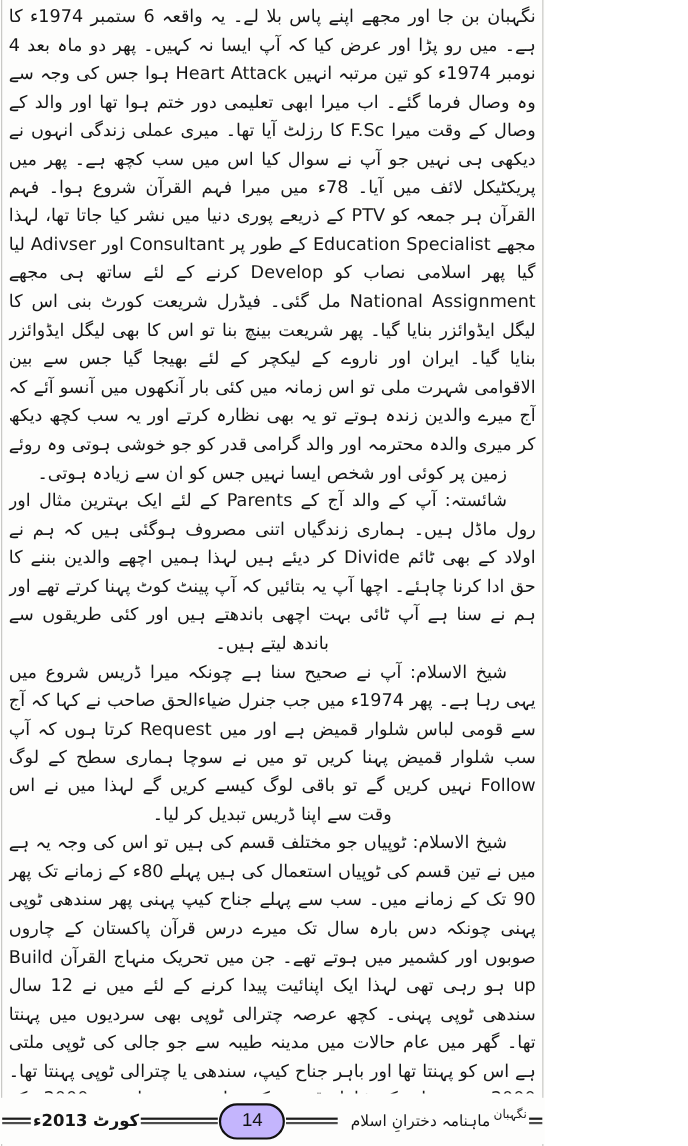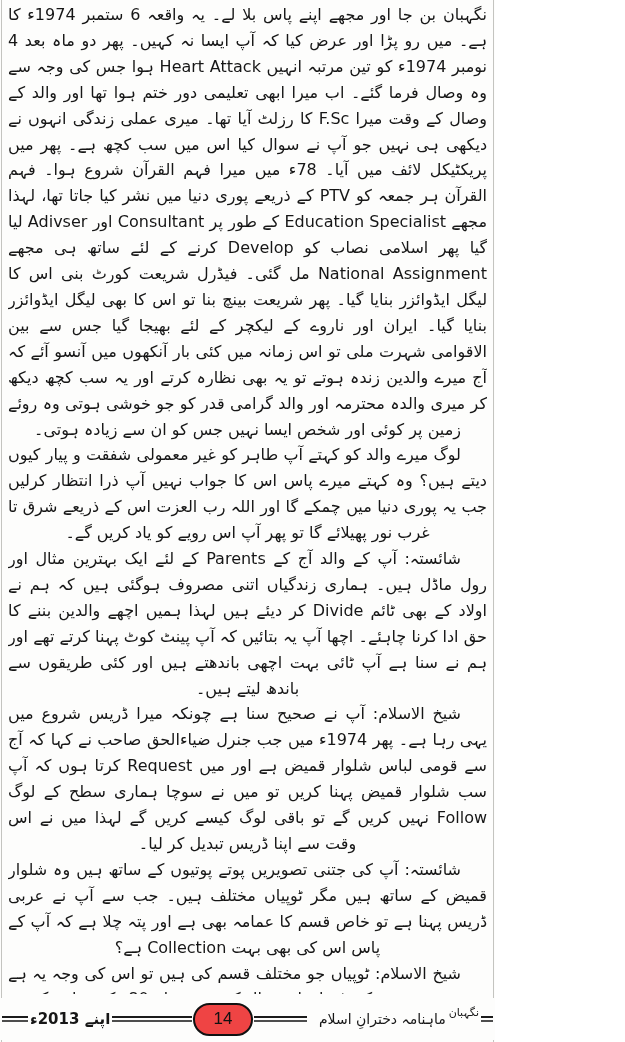--- a/index.html
+++ b/index.html
@@ -65,21 +65,21 @@
     font-size: 15px;
     margin: 0 2px;
     direction: ltr;
   }
   .badge {
     flex: none;
     width: 60px;
     height: 33px;
     border: 2.5px solid #111;
     border-radius: 17px;
-    background: #ef4444;
+    background: #c4b5fd;
     display: flex;
     align-items: center;
     justify-content: center;
     margin: 0 1px;
     box-sizing: border-box;
   }
   .badge span {
     font-family: "Liberation Sans", sans-serif;
     font-size: 17px;
     color: #111;
@@ -99,31 +99,29 @@
 </style>
 </head>
 <body>
 
 <div class="page">
   <div class="edge edge-left"></div>
   <div class="edge edge-right"></div>
 
   <div class="body-text" dir="rtl">
     <p class="para" dir="rtl">نگہبان بن جا اور مجھے اپنے پاس بلا لے۔ یہ واقعہ 6 ستمبر 1974ء کا ہے۔ میں رو پڑا اور عرض کیا کہ آپ ایسا نہ کہیں۔ پھر دو ماہ بعد 4 نومبر 1974ء کو تین مرتبہ انہیں Heart Attack ہوا جس کی وجہ سے وہ وصال فرما گئے۔ اب میرا ابھی تعلیمی دور ختم ہوا تھا اور والد کے وصال کے وقت میرا F.Sc کا رزلٹ آیا تھا۔ میری عملی زندگی انہوں نے دیکھی ہی نہیں جو آپ نے سوال کیا اس میں سب کچھ ہے۔ پھر میں پریکٹیکل لائف میں آیا۔ 78ء میں میرا فہم القرآن شروع ہوا۔ فہم القرآن ہر جمعہ کو PTV کے ذریعے پوری دنیا میں نشر کیا جاتا تھا، لہذا مجھے Education Specialist کے طور پر Consultant اور Adivser لیا گیا پھر اسلامی نصاب کو Develop کرنے کے لئے ساتھ ہی مجھے National Assignment مل گئی۔ فیڈرل شریعت کورٹ بنی اس کا لیگل ایڈوائزر بنایا گیا۔ پھر شریعت بینچ بنا تو اس کا بھی لیگل ایڈوائزر بنایا گیا۔ ایران اور ناروے کے لیکچر کے لئے بھیجا گیا جس سے بین الاقوامی شہرت ملی تو اس زمانہ میں کئی بار آنکھوں میں آنسو آئے کہ آج میرے والدین زندہ ہوتے تو یہ بھی نظارہ کرتے اور یہ سب کچھ دیکھ کر میری والدہ محترمہ اور والد گرامی قدر کو جو خوشی ہوتی وہ روئے زمین پر کوئی اور شخص ایسا نہیں جس کو ان سے زیادہ ہوتی۔</p>
-    <p class="para indent" dir="rtl">لوگ میرے والد کو کہتے آپ طاہر کو غیر معمولی شفقت و پیار کیوں دیتے ہیں؟ وہ کہتے میرے پاس اس کا جواب نہیں آپ ذرا انتظار کرلیں جب یہ پوری دنیا میں چمکے گا اور اللہ رب العزت اس کے ذریعے شرق تا غرب نور پھیلائے گا تو پھر آپ اس رویے کو یاد کریں گے۔</p>
     <p class="para indent" dir="rtl">شائستہ: آپ کے والد آج کے Parents کے لئے ایک بہترین مثال اور رول ماڈل ہیں۔ ہماری زندگیاں اتنی مصروف ہوگئی ہیں کہ ہم نے اولاد کے بھی ٹائم Divide کر دیئے ہیں لہذا ہمیں اچھے والدین بننے کا حق ادا کرنا چاہئے۔ اچھا آپ یہ بتائیں کہ آپ پینٹ کوٹ پہنا کرتے تھے اور ہم نے سنا ہے آپ ٹائی بہت اچھی باندھتے ہیں اور کئی طریقوں سے باندھ لیتے ہیں۔</p>
     <p class="para indent" dir="rtl">شیخ الاسلام: آپ نے صحیح سنا ہے چونکہ میرا ڈریس شروع میں یہی رہا ہے۔ پھر 1974ء میں جب جنرل ضیاءالحق صاحب نے کہا کہ آج سے قومی لباس شلوار قمیض ہے اور میں Request کرتا ہوں کہ آپ سب شلوار قمیض پہنا کریں تو میں نے سوچا ہماری سطح کے لوگ Follow نہیں کریں گے تو باقی لوگ کیسے کریں گے لہذا میں نے اس وقت سے اپنا ڈریس تبدیل کر لیا۔</p>
-    <p class="para indent" dir="rtl">شائستہ: آپ کی جتنی تصویریں پوتے پوتیوں کے ساتھ ہیں وہ شلوار قمیض کے ساتھ ہیں مگر ٹوپیاں مختلف ہیں۔ جب سے آپ نے عربی ڈریس پہنا ہے تو خاص قسم کا عمامہ بھی ہے اور پتہ چلا ہے کہ آپ کے پاس اس کی بھی بہت Collection ہے؟</p>
     <p class="para indent" dir="rtl">شیخ الاسلام: ٹوپیاں جو مختلف قسم کی ہیں تو اس کی وجہ یہ ہے میں نے تین قسم کی ٹوپیاں استعمال کی ہیں پہلے 80ء کے زمانے تک پھر 90 تک کے زمانے میں۔ سب سے پہلے جناح کیپ پہنی پھر سندھی ٹوپی پہنی چونکہ دس بارہ سال تک میرے درس قرآن پاکستان کے چاروں صوبوں اور کشمیر میں ہوتے تھے۔ جن میں تحریک منہاج القرآن Build up ہو رہی تھی لہذا ایک اپنائیت پیدا کرنے کے لئے میں نے 12 سال سندھی ٹوپی پہنی۔ کچھ عرصہ چترالی ٹوپی بھی سردیوں میں پہنتا تھا۔ گھر میں عام حالات میں مدینہ طیبہ سے جو جالی کی ٹوپی ملتی ہے اس کو پہنتا تھا اور باہر جناح کیپ، سندھی یا چترالی ٹوپی پہنتا تھا۔ 2000ء سے پہلے تک شلوار قمیض کے ساتھ یہی رہا۔ پھر 2000ء کے بعد عربی ڈریس لیا۔ یہ میرے شیخ طریقت قدوۃ الاولیاء سیدنا طاہر علاؤالدین القادری الگیلانی البغدادیؒ کا ڈریس تھا۔ یہ عطا ہوا تو پھر 13 سال سے Official ڈریس کے طور پر یہ پہنتا ہوں اور گھر میں باقی اوقات میں گھر کی ٹوپی پہنتا ہوں۔</p>
 
   </div>
 
   <div class="footer">
     <div class="rule stub-left"></div>
-    <span class="date" dir="ltr">اپنے 2013ء</span>
+    <span class="date" dir="ltr">کورٹ 2013ء</span>
     <div class="rule grow-l"></div>
     <div class="badge">
       <span>14</span>
     </div>
     <div class="rule grow-r"></div>
     <span class="mag" dir="rtl">ماہنامہ دخترانِ اسلام</span>
     <span class="mag city" dir="rtl">نگہبان</span>
     <div class="rule stub-right"></div>
   </div>
 </div>

